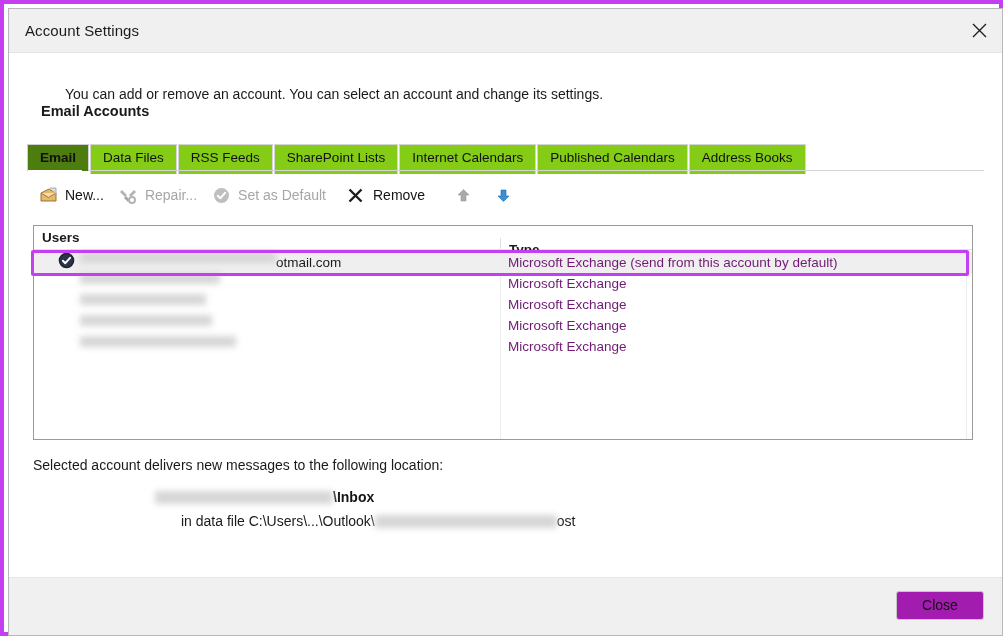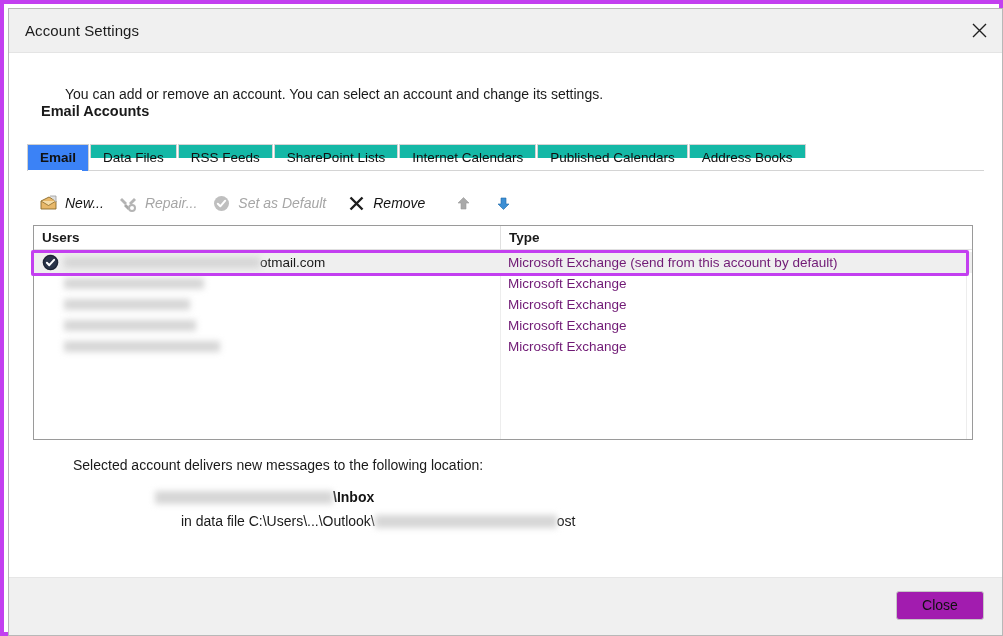--- a/index.html
+++ b/index.html
@@ -77,34 +77,34 @@
 
   
   #tabstrip {
     position: absolute;
     left: 18px; top: 135px;
     width: 957px; height: 26px;
   }
   .tab {
     position: relative;
     float: left;
-    height: 14px;
+    height: 30px;
     padding: 0 12px;
     line-height: 25px;
     font-size: 13.5px;
     color: #111111;
-    background: #14b8a6;
+    background: #84cc16;
     border: 1px solid #d4d4d4;
     border-bottom: none;
     margin-right: 1px;
     cursor: pointer;
     white-space: nowrap;
   }
   .tab.active {
-    background: #3b82f6;
+    background: #4d7c0f;
     border-color: #cfcfcf;
     font-weight: bold;
     height: 27px;
     z-index: 3;
   }
   #tab-underline {
     position: absolute;
     left: 18px; top: 161px;
     width: 957px; height: 1px;
     background: #d4d4d4;
@@ -116,22 +116,21 @@
     background: #ffffff;
     z-index: 4;
   }
 
   
   #toolbar {
     position: absolute;
     left: 24px; top: 172px;
     width: 940px; height: 36px;
     display: flex;
-    align-items: flex-end;
-    font-style: italic;
+    align-items: flex-start;
   }
   .tbtn {
     display: flex;
     align-items: center;
     height: 28px;
     padding: 0 9px 0 4px;
     font-size: 14px;
     color: #141414;
     cursor: pointer;
     white-space: nowrap;
@@ -173,21 +172,21 @@
   .hdr-cell {
     position: absolute;
     top: 0; height: 24px;
     line-height: 24px;
     font-size: 13.5px;
     font-weight: bold;
     color: #1a1a1a;
     padding-left: 8px;
   }
   #hdr-name  { left: 0px;   width: 466px; }
-  #hdr-type  { left: 466px; width: 472px; border-left: 1px solid #e0e0e0; }
+  #hdr-type  { left: 466px; width: 472px; border-left: 1px solid #e0e0e0; margin-top: 12px; }
   .col-div {
     position: absolute;
     top: 24px; width: 1px; height: 190px;
     background: #ededed;
   }
   #col-div-1 { left: 466px; }
   #col-div-2 { left: 932px; }
 
   .row {
     position: absolute;
@@ -195,23 +194,23 @@
     width: 938px;
   }
   .row.selected { background: #efefef; }
   .cell-name {
     position: absolute;
     left: 0; top: 0;
     width: 466px; height: 21px;
     line-height: 21px;
     font-size: 13.5px;
     color: #1a1a1a;
-    padding-left: 8px;
-    display: flex;
-    align-items: center;
+    padding-left: 24px;
+    display: flex;
+    align-items: flex-start;
   }
   .cell-type {
     position: absolute;
     left: 466px; top: 0;
     width: 472px; height: 21px;
     line-height: 21px;
     font-size: 13.5px;
     color: #701a75;
     padding-left: 8px;
     white-space: nowrap;
@@ -246,21 +245,20 @@
   #delivery {
     position: absolute;
     left: 24px; top: 448px;
     width: 940px; height: 90px;
   }
   #delivery-label {
     position: absolute;
     left: 0; top: 0;
     font-size: 14px;
     color: #1a1a1a;
-    margin-left: 40px;
   }
   #delivery-line1 {
     position: absolute;
     left: 122px; top: 32px;
     font-size: 14px;
     font-weight: bold;
     color: #141414;
     display: flex;
     align-items: center;
   }

